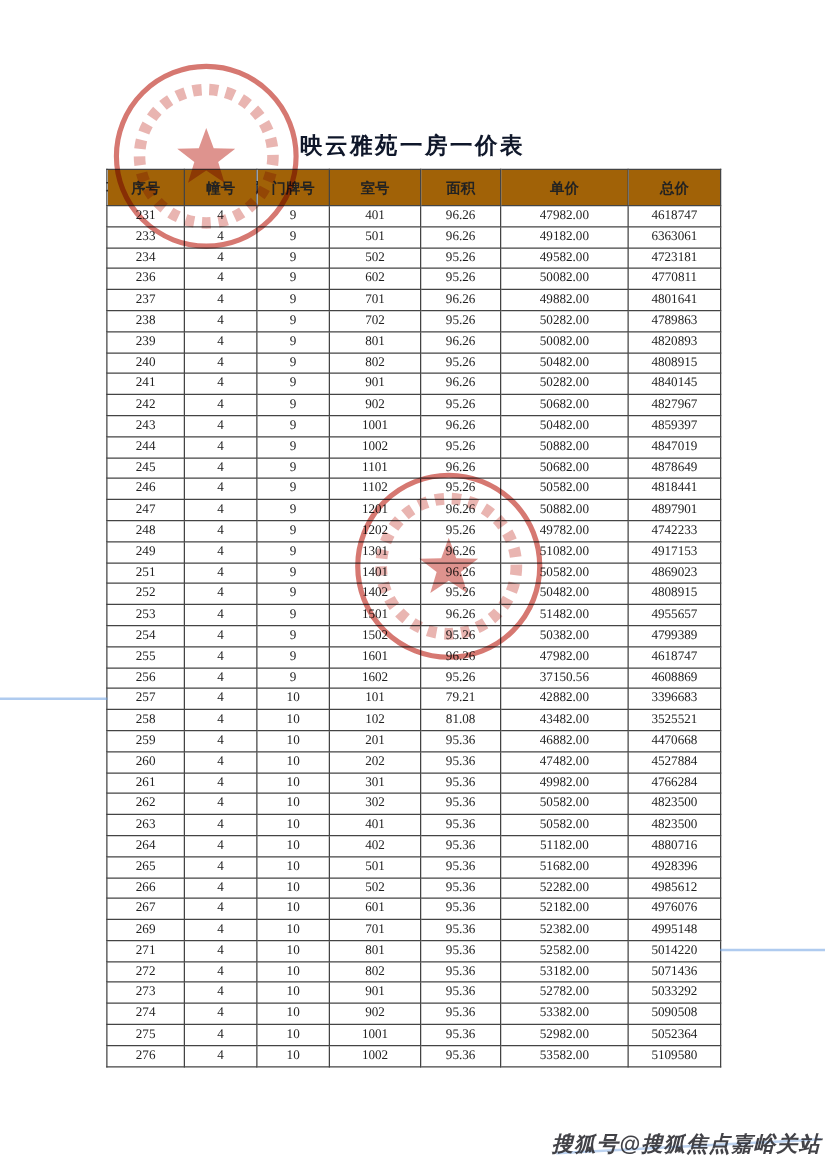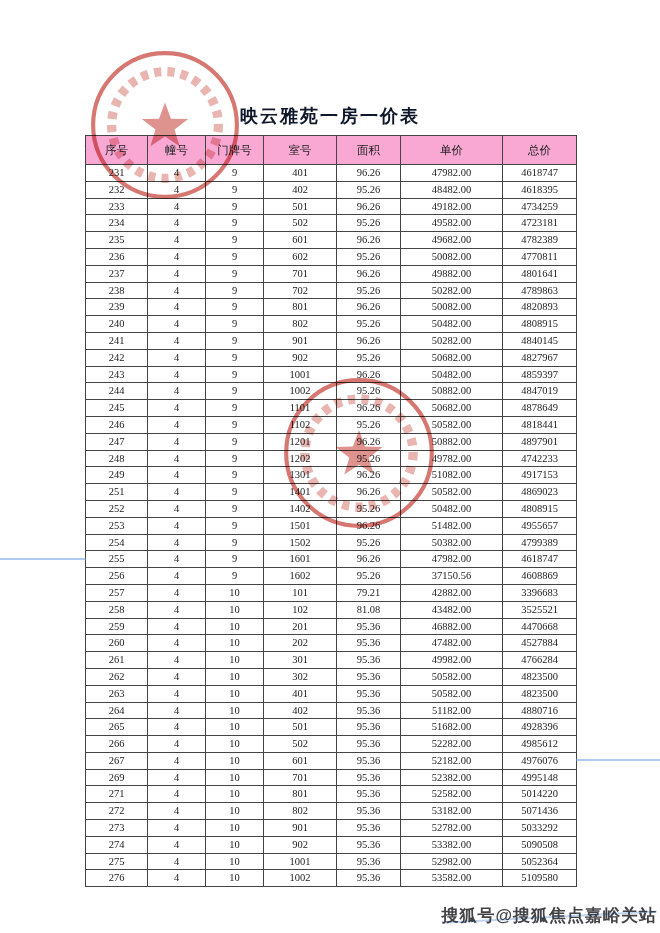--- a/index.html
+++ b/index.html
@@ -45,22 +45,22 @@
     border: 1px solid #444;
     text-align: center;
     vertical-align: middle;
     padding: 0;
     overflow: hidden;
     white-space: nowrap;
   }
   .price-table th {
     height: 29px;
     font-size: 11.5px;
-    font-weight: normal;
-    background: #f9a8d4;
+    font-weight: bold;
+    background: #a16207;
   }
   .price-table td { height: 15.8px; line-height: 15.8px; }
 
   col.c-xh  { width: 62px; }
   col.c-zh  { width: 58px; }
   col.c-mph { width: 58px; }
   col.c-sh  { width: 73px; }
   col.c-mj  { width: 64px; }
   col.c-dj  { width: 102px; }
   col.c-zj  { width: 74px; }
@@ -89,20 +89,21 @@
   }
 
   .watermark {
     position: absolute;
     right: 3px; bottom: 6px;
     font-size: 17px;
     font-weight: bold;
     letter-spacing: 1px;
     color: rgba(40, 40, 46, 0.88);
     font-family: "Liberation Sans", sans-serif;
+    font-style: italic;
   }
 </style>
 </head>
 <body>
 
 <div class="page">
 
   <div class="doc-title">映云雅苑一房一价表</div>
 
   <div class="location-line">项目坐落：浦东新区顾如路219弄</div>
@@ -132,54 +133,36 @@
         <tr>
           <td>231</td>
           <td>4</td>
           <td>9</td>
           <td>401</td>
           <td>96.26</td>
           <td>47982.00</td>
           <td>4618747</td>
         </tr>
         <tr>
-          <td>232</td>
-          <td>4</td>
-          <td>9</td>
-          <td>402</td>
-          <td>95.26</td>
-          <td>48482.00</td>
-          <td>4618395</td>
-        </tr>
-        <tr>
           <td>233</td>
           <td>4</td>
           <td>9</td>
           <td>501</td>
           <td>96.26</td>
           <td>49182.00</td>
-          <td>4734259</td>
+          <td>6363061</td>
         </tr>
         <tr>
           <td>234</td>
           <td>4</td>
           <td>9</td>
           <td>502</td>
           <td>95.26</td>
           <td>49582.00</td>
           <td>4723181</td>
-        </tr>
-        <tr>
-          <td>235</td>
-          <td>4</td>
-          <td>9</td>
-          <td>601</td>
-          <td>96.26</td>
-          <td>49682.00</td>
-          <td>4782389</td>
         </tr>
         <tr>
           <td>236</td>
           <td>4</td>
           <td>9</td>
           <td>602</td>
           <td>95.26</td>
           <td>50082.00</td>
           <td>4770811</td>
         </tr>

